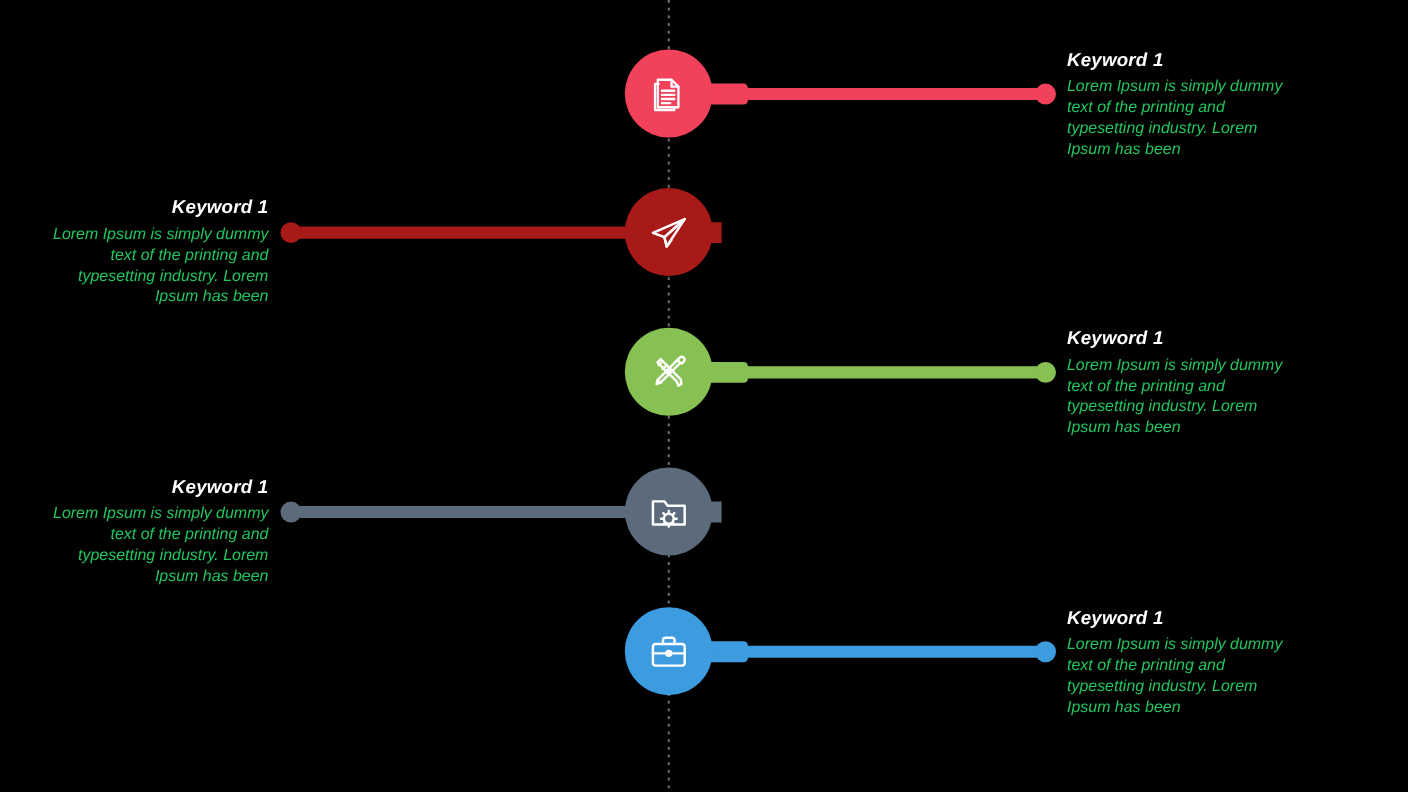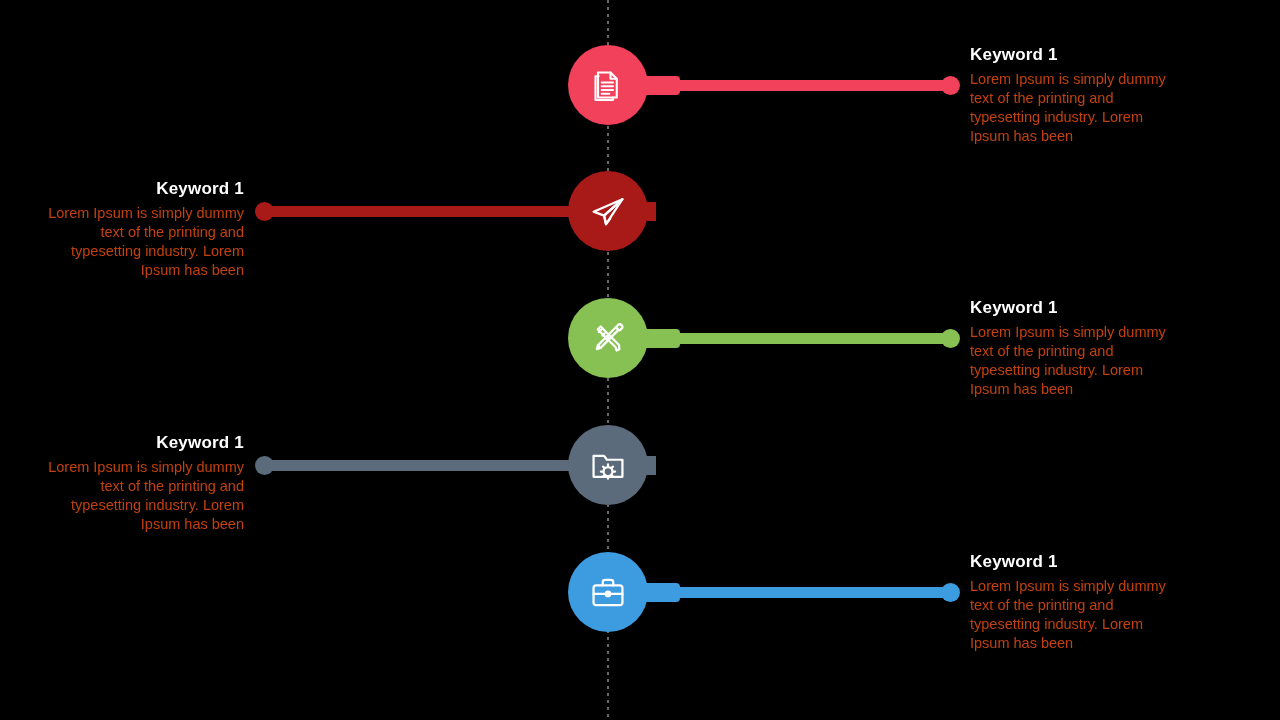--- a/index.html
+++ b/index.html
@@ -15,20 +15,21 @@
     font-family: "Liberation Sans", sans-serif;
     -webkit-font-smoothing: antialiased;
   }
 
   #stage {
     position: absolute;
     left: 0; top: 0;
     width: 1280px;
     height: 720px;
     background: #000000;
+    font-style: italic;
   }
 
   
   .spine {
     position: absolute;
     left: 607px;
     top: 0;
     width: 2px;
     height: 720px;
     background-image: linear-gradient(to bottom,
@@ -116,21 +117,21 @@
   }
   .kw {
     color: #ffffff;
     font-size: 17px;
     font-weight: bold;
     letter-spacing: 0.2px;
     margin: 0 0 5px 0;
     line-height: 20px;
   }
   .body {
-    color: #c2410c;
+    color: #22c55e;
     font-size: 14.5px;
     line-height: 19px;
     margin: 0;
     font-weight: normal;
   }
 </style>
 </head>
 <body>
 
 <div id="stage">

